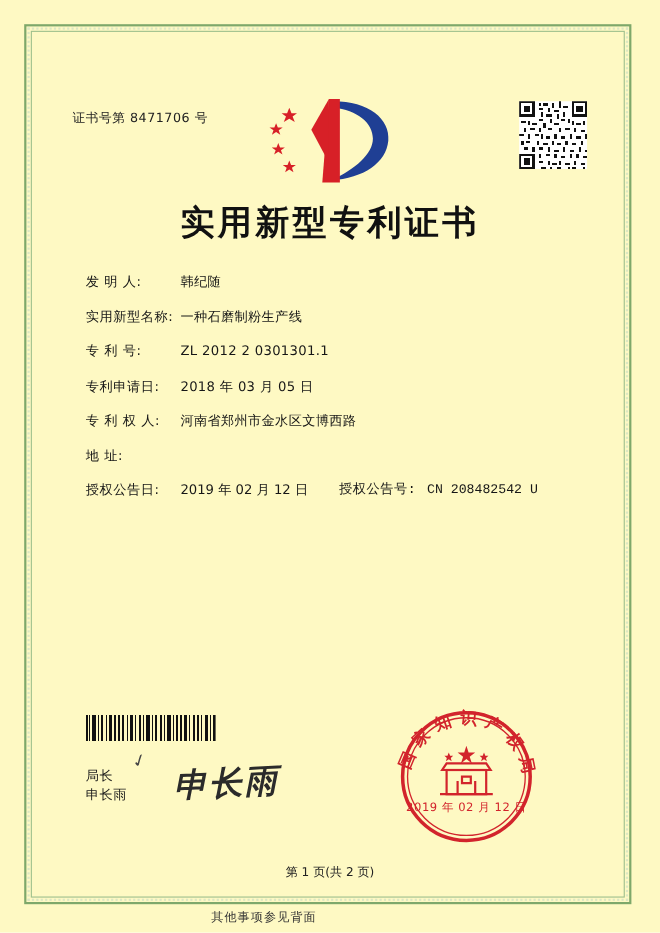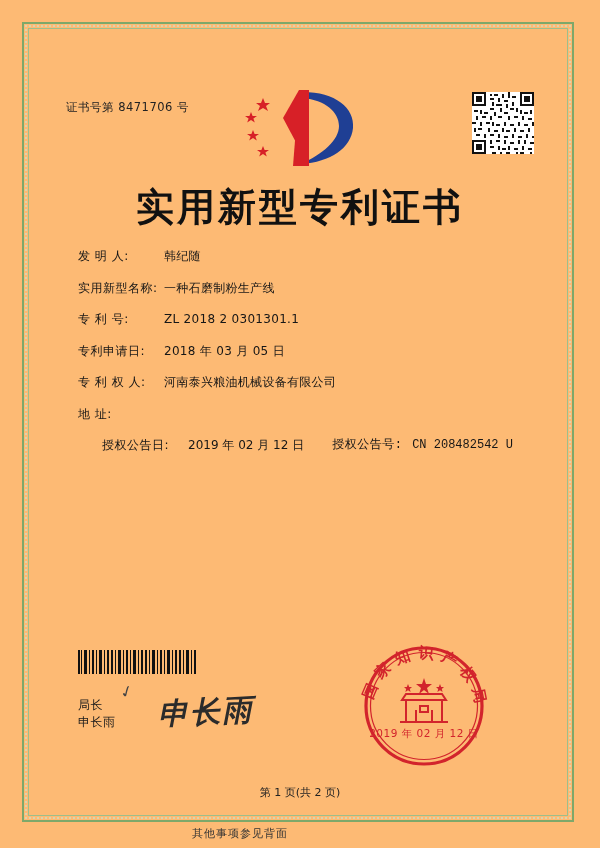--- a/index.html
+++ b/index.html
@@ -13,21 +13,21 @@
     font-family: "DejaVu Sans", "Liberation Sans", sans-serif;
     color: #1a1a1a;
     position: relative;
     overflow: hidden;
   }
   .page {
     position: absolute;
     left: 0; top: 0;
     width: 600px;
     height: 848px;
-    background: #fdba74;
+    background: #fef9c3;
   }
   
   .border-outer {
     position: absolute;
     left: 22px; top: 22px;
     width: 552px; height: 800px;
     border: 2px solid #7ea86a;
     box-sizing: border-box;
   }
   .border-inner {
@@ -67,21 +67,21 @@
     right: 66px; top: 92px;
     width: 62px; height: 62px;
   }
 
   .title {
     position: absolute;
     left: 0; top: 182px;
     width: 600px;
     text-align: center;
     font-family: "DejaVu Serif", "Liberation Serif", serif;
-    font-size: 38px;
+    font-size: 31px;
     font-weight: bold;
     letter-spacing: 3px;
     color: #111;
   }
 
   .fields {
     position: absolute;
     left: 78px; top: 248px;
     width: 450px;
   }
@@ -102,21 +102,20 @@
     display: flex;
     justify-content: space-between;
   }
   .field-value {
     flex: 1;
     letter-spacing: .3px;
   }
   .field-row.double .half {
     display: flex;
     align-items: flex-start;
-    margin-left: 24px;
   }
   .field-row.double .half.right {
     margin-left: 28px;
     font-family: Liberation Mono, monospace;
   }
   .field-row.double .field-label {
     width: 86px;
     flex: 0 0 86px;
   }
   .field-row.double .half.right .field-label {
@@ -339,31 +338,31 @@
       <div class="field-value">韩纪随</div>
     </div>
 
     <div class="field-row">
       <div class="field-label">实用新型名称:</div>
       <div class="field-value">一种石磨制粉生产线</div>
     </div>
 
     <div class="field-row">
       <div class="field-label spread">专 利 号:</div>
-      <div class="field-value">ZL 2018 2 0301301.1</div>
+      <div class="field-value">ZL 2012 2 0301301.1</div>
     </div>
 
     <div class="field-row">
       <div class="field-label">专利申请日:</div>
       <div class="field-value">2018 年 03 月 05 日</div>
     </div>
 
     <div class="field-row">
       <div class="field-label spread">专 利 权 人:</div>
-      <div class="field-value">河南泰兴粮油机械设备有限公司</div>
+      <div class="field-value">河南省郑州市金水区文博西路</div>
     </div>
 
     <div class="field-row">
       <div class="field-label spread">地 址:</div>
     </div>
 
     <div class="field-row double">
       <div class="half">
         <div class="field-label">授权公告日:</div>
         <div>2019 年 02 月 12 日</div>

